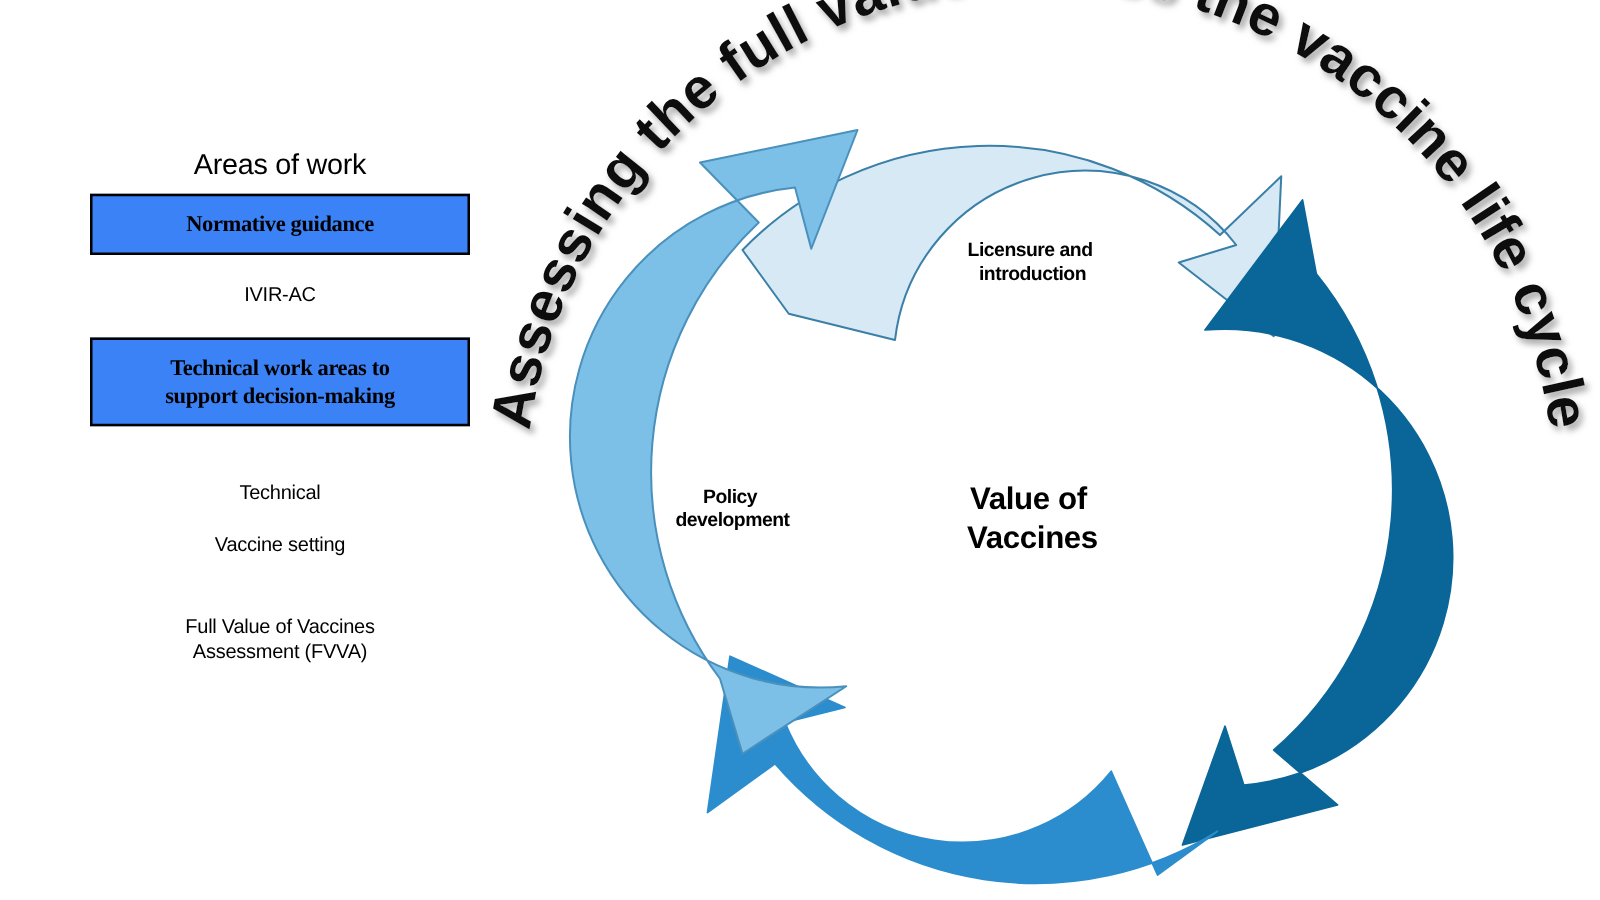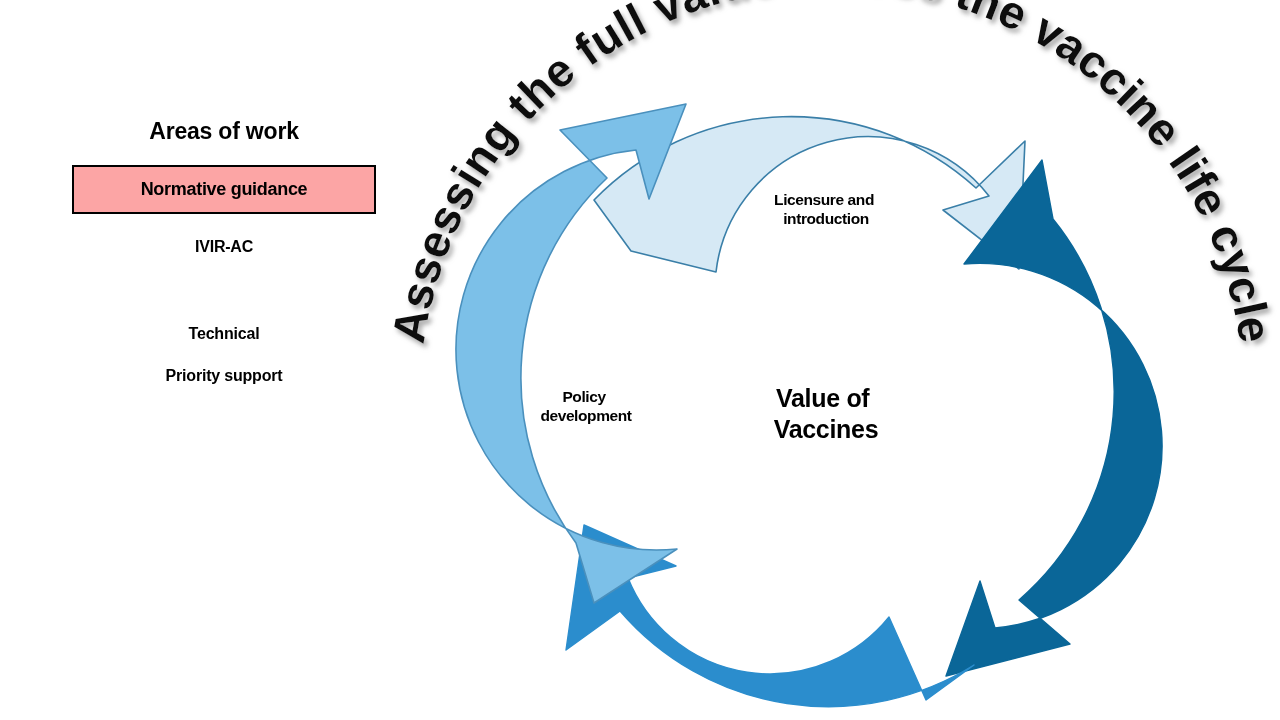--- a/index.html
+++ b/index.html
@@ -19,39 +19,40 @@
   
   #sidebar {
     position: absolute;
     left: 72px;
     top: 118px;
     width: 304px;
   }
   #sidebar-title {
     text-align: center;
     font-size: 23px;
-    font-weight: bold;
+    font-weight: normal;
     letter-spacing: -0.2px;
-    margin-bottom: 20px;
+    margin-bottom: 10px;
   }
   .aow-box {
     border: 2.5px solid #000000;
-    background: #fca5a5;
+    background: #3b82f6;
     text-align: center;
     font-size: 18px;
     font-weight: bold;
     line-height: 1.25;
     padding: 11px 6px;
     box-sizing: border-box;
     letter-spacing: -0.3px;
+    font-family: Liberation Serif, serif;
   }
   .aow-plain {
     text-align: center;
     font-size: 16px;
-    font-weight: bold;
+    font-weight: normal;
     line-height: 1.25;
     letter-spacing: -0.2px;
   }
   .gap-a { height: 23px; }
   .gap-b { height: 22px; }
 
   
   #cycle-wrap {
     position: absolute;
     left: 380px;
@@ -101,41 +102,49 @@
   </div>
 
   <div class="gap-a"></div>
 
   <div class="aow-plain">
     <span>IVIR-AC</span>
   </div>
 
   <div class="gap-a"></div>
 
+  <div class="aow-box">
+    <div>Technical work areas to</div>
+    <div>support decision-making</div>
+  </div>
 
   <div class="gap-b"></div>
 
 
   <div class="gap-b"></div>
 
   <div class="aow-plain">
     <span>Technical</span>
   </div>
 
   <div class="gap-b"></div>
 
   <div class="aow-plain">
-    <span>Priority support</span>
+    <span>Vaccine setting</span>
   </div>
 
   <div class="gap-a"></div>
 
 
   <div class="gap-b"></div>
 
+  <div class="aow-plain">
+    <div>Full Value of Vaccines</div>
+    <div>Assessment (FVVA)</div>
+  </div>
 
 </div>
 
 <div id="cycle-wrap">
   <svg id="cycle-svg" viewBox="0 0 900 720" xmlns="http://www.w3.org/2000/svg">
     <defs>
       <filter id="textShadow" x="-30%" y="-30%" width="170%" height="170%">
         <feDropShadow dx="3" dy="4" stdDeviation="2.5" flood-color="#9a9a9a" flood-opacity="0.85"></feDropShadow>
       </filter>
 

